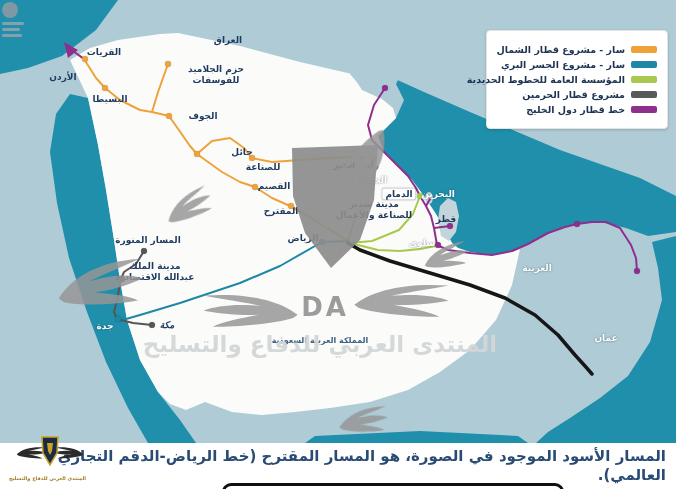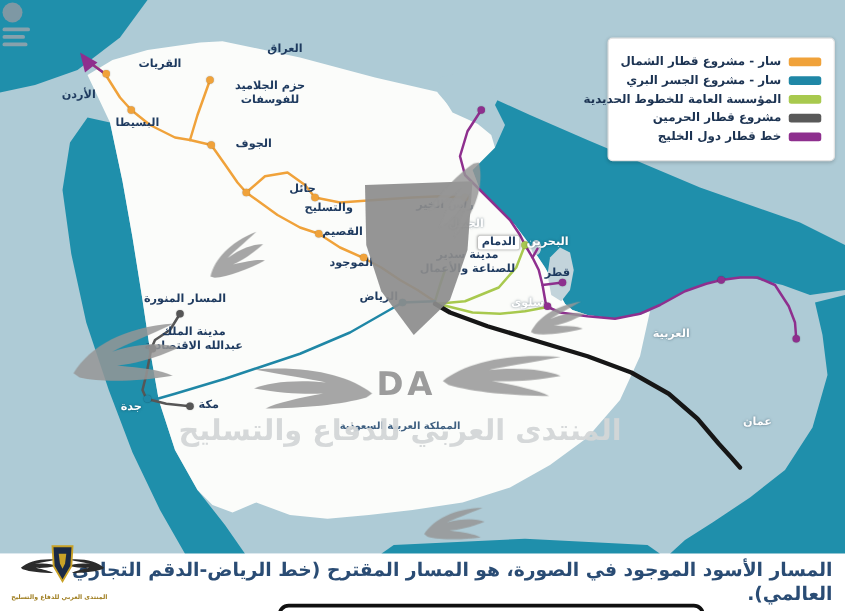--- a/index.html
+++ b/index.html
@@ -72,55 +72,55 @@
         <polyline points="434,228 442,227 450,226" stroke="#8e2f8e"></polyline>
         <polyline points="84,59 73,51" stroke="#8e2f8e"></polyline>
         <polyline points="348,243 360,250 390,261 430,273 470,285 505,298 535,315 558,335 575,355 585,366 592,374" stroke-width="3.5" stroke="#161616"></polyline>
       </g>
       <polygon points="64,42 78,50 68,58" fill="#8e2f8e"></polygon>
     </svg>
 
     <div id="labels">
         <div class="mlabel" style="left: 228px; top: 40px; color: rgb(30, 58, 95);">العراق</div>
         <div class="mlabel" style="left: 63px; top: 77px; color: rgb(30, 58, 95);">الأردن</div>
-        <div class="mlabel" style="left: 104px; top: 52px; color: rgb(30, 58, 95); margin-left: 24px;">القريات</div>
+        <div class="mlabel" style="left: 104px; top: 52px; color: rgb(30, 58, 95);">القريات</div>
         <span class="mdot" style="left: 85px; top: 59px; background: rgb(240, 162, 58);"></span>
         <div class="mlabel" style="left: 216px; top: 75px; color: rgb(30, 58, 95);">حزم الجلاميد<br>للفوسفات</div>
         <span class="mdot" style="left: 168px; top: 64px; background: rgb(240, 162, 58);"></span>
         <div class="mlabel" style="left: 110px; top: 99px; color: rgb(30, 58, 95);">البسيطا</div>
         <span class="mdot" style="left: 105px; top: 88px; background: rgb(240, 162, 58);"></span>
         <div class="mlabel" style="left: 187px; top: 116px; color: rgb(30, 58, 95); margin-left: 16px;">الجوف</div>
         <span class="mdot" style="left: 169px; top: 116px; background: rgb(240, 162, 58);"></span>
         <div class="mlabel" style="left: 215px; top: 152px; color: rgb(30, 58, 95); margin-left: 27px;">حائل</div>
         <span class="mdot" style="left: 197px; top: 154px; background: rgb(240, 162, 58);"></span>
-        <div class="mlabel" style="left: 263px; top: 167px; color: rgb(30, 58, 95);">والتسليح</div>
+        <div class="mlabel" style="left: 263px; top: 167px; color: rgb(30, 58, 95);">للصناعة</div>
         <span class="mdot" style="left: 252px; top: 158px; background: rgb(240, 162, 58);"></span>
         <div class="mlabel" style="left: 274px; top: 186px; color: rgb(30, 58, 95);">القصيم</div>
         <span class="mdot" style="left: 255px; top: 187px; background: rgb(240, 162, 58);"></span>
-        <div class="mlabel" style="left: 281px; top: 211px; color: rgb(30, 58, 95);">الموجود</div>
+        <div class="mlabel" style="left: 281px; top: 211px; color: rgb(30, 58, 95);">المقترح</div>
         <span class="mdot" style="left: 291px; top: 206px; background: rgb(240, 162, 58);"></span>
         <div class="mlabel" style="left: 356px; top: 165px; color: rgb(30, 58, 95);">رأس الخير</div>
         <div class="mlabel lwhite" style="left: 373px; top: 180px; color: rgb(255, 255, 255);">الجبيل</div>
         <div class="mlabel lbox" style="left: 399px; top: 194px; color: rgb(30, 58, 95);">الدمام</div>
         <span class="mdot" style="left: 420px; top: 196px; background: rgb(168, 201, 78);"></span>
         <div class="mlabel lwhite" style="left: 438px; top: 194px; color: rgb(255, 255, 255);">البحرين</div>
         <div class="mlabel" style="left: 446px; top: 219px; color: rgb(30, 58, 95);">قطر</div>
         <span class="mdot" style="left: 450px; top: 226px; background: rgb(142, 47, 142);"></span>
         <div class="mlabel lwhite" style="left: 422px; top: 243px; color: rgb(255, 255, 255);">سلوى</div>
         <span class="mdot" style="left: 438px; top: 245px; background: rgb(142, 47, 142);"></span>
         <div class="mlabel" style="left: 374px; top: 210px; color: rgb(30, 58, 95);">مدينة سدير<br>للصناعة والأعمال</div>
         <div class="mlabel" style="left: 303px; top: 238px; color: rgb(30, 58, 95);">الرياض</div>
         <span class="mdot" style="left: 322px; top: 242px; background: rgb(31, 135, 166);"></span>
         <div class="mlabel" style="left: 148px; top: 240px; color: rgb(30, 58, 95);">المسار المنورة</div>
         <span class="mdot" style="left: 144px; top: 251px; background: rgb(86, 86, 86);"></span>
         <div class="mlabel" style="left: 155px; top: 272px; color: rgb(30, 58, 95);">مدينة الملك<br>عبدالله الاقتصادية</div>
         <span class="mdot" style="left: 122px; top: 279px; background: rgb(86, 86, 86);"></span>
         <div class="mlabel lwhite" style="left: 105px; top: 326px; color: rgb(255, 255, 255);">جدة</div>
         <span class="mdot" style="left: 118px; top: 319px; background: rgb(31, 135, 166);"></span>
-        <div class="mlabel" style="left: 167px; top: 325px; color: rgb(30, 58, 95);">مكة</div>
+        <div class="mlabel" style="left: 167px; top: 325px; color: rgb(30, 58, 95); font-style: italic;">مكة</div>
         <span class="mdot" style="left: 152px; top: 325px; background: rgb(86, 86, 86);"></span>
         <div class="mlabel lwhite" style="left: 537px; top: 268px; color: rgb(255, 255, 255);">العربية</div>
         <div class="mlabel lwhite" style="left: 606px; top: 338px; color: rgb(255, 255, 255);">عمان</div>
         <div class="mlabel" style="left: 320px; top: 341px; color: rgb(62, 95, 128); font-size: 8px;">المملكة العربية السعودية</div>
         <span class="mdot" style="left: 385px; top: 88px; background: rgb(142, 47, 142);"></span>
         <span class="mdot" style="left: 577px; top: 224px; background: rgb(142, 47, 142);"></span>
         <span class="mdot" style="left: 637px; top: 271px; background: rgb(142, 47, 142);"></span>
         <span class="mdot" style="left: 372px; top: 158px; background: rgb(240, 162, 58);"></span>
       </div>
 

